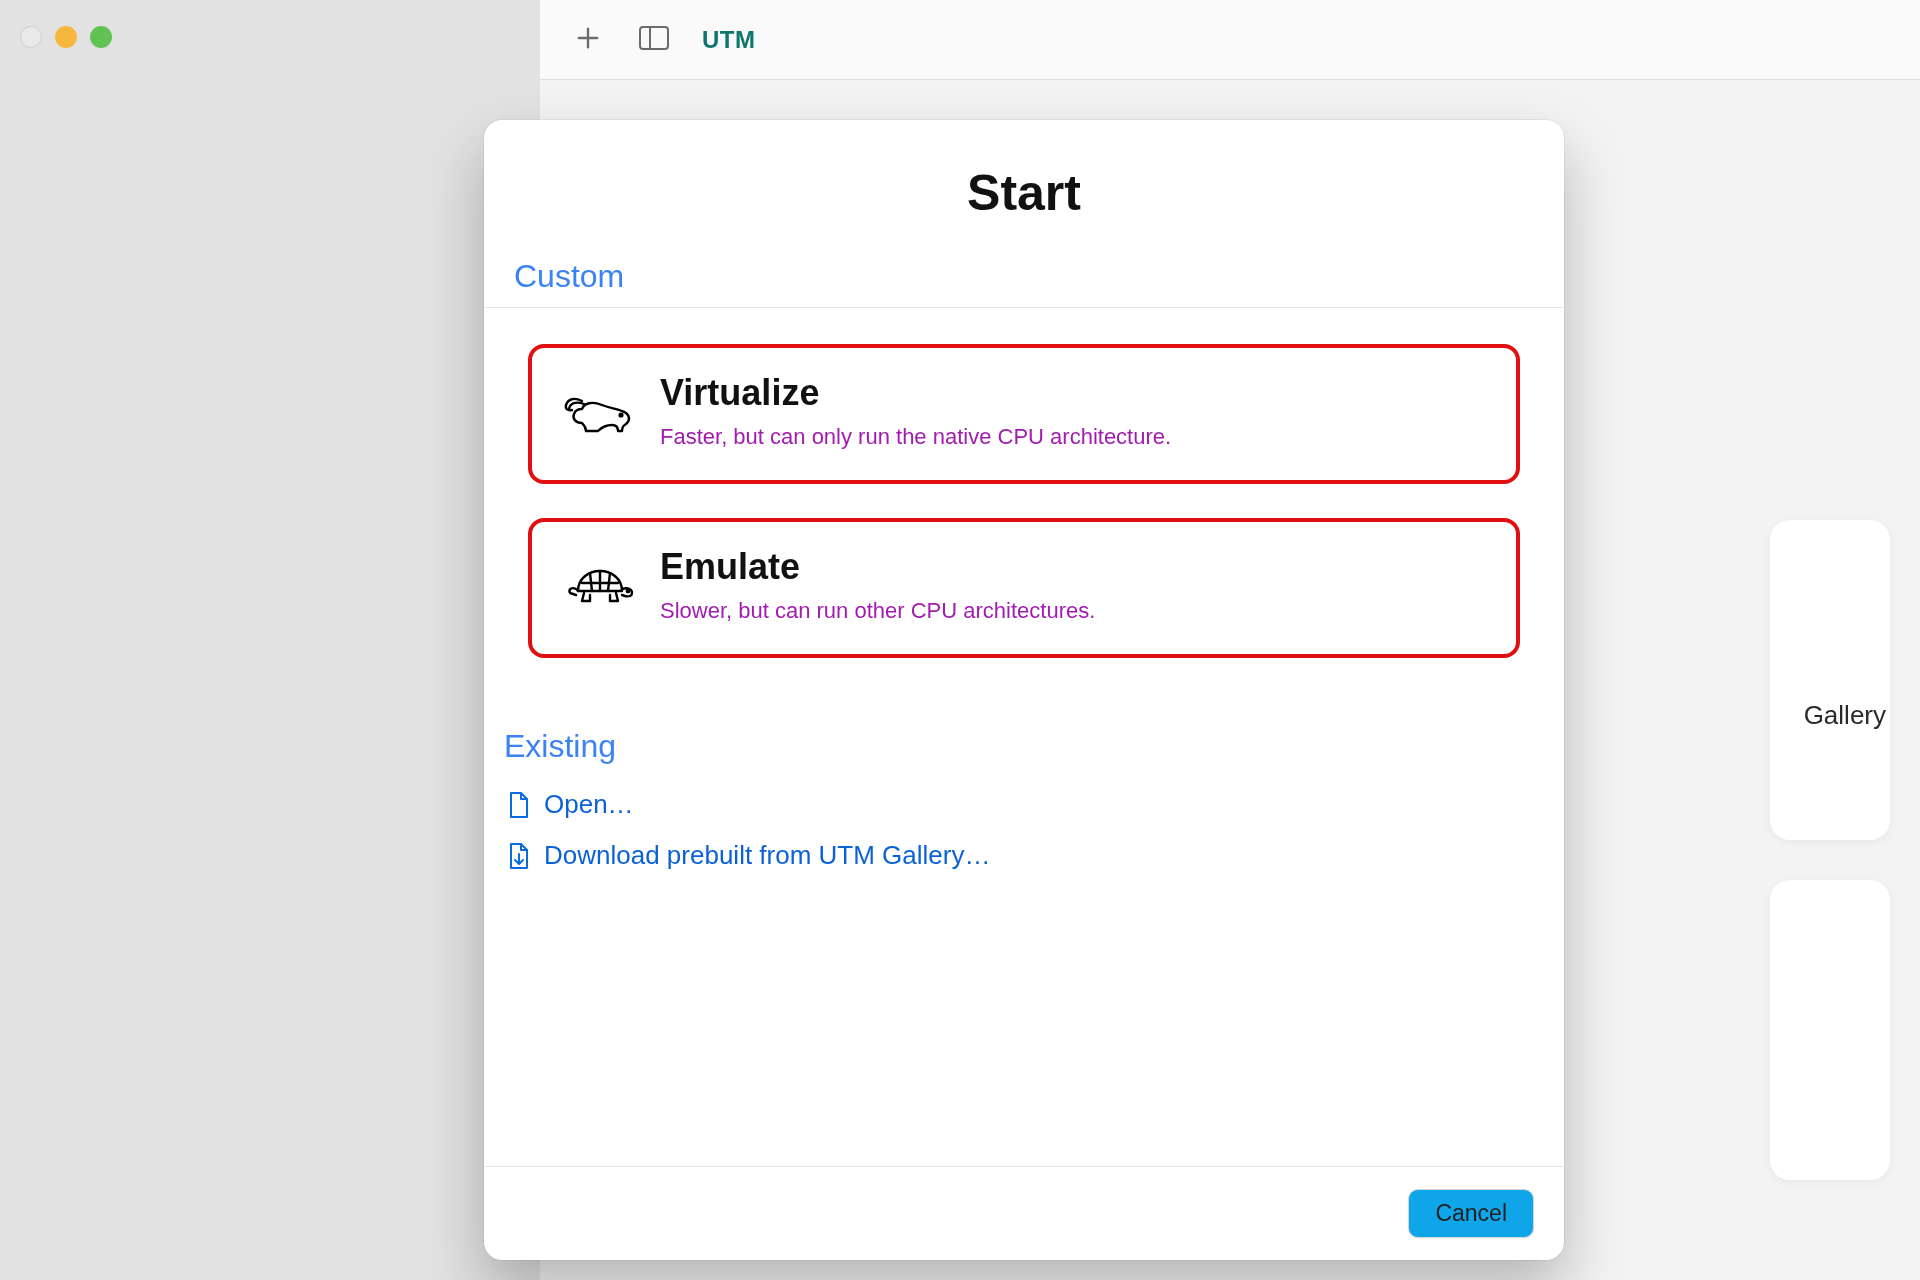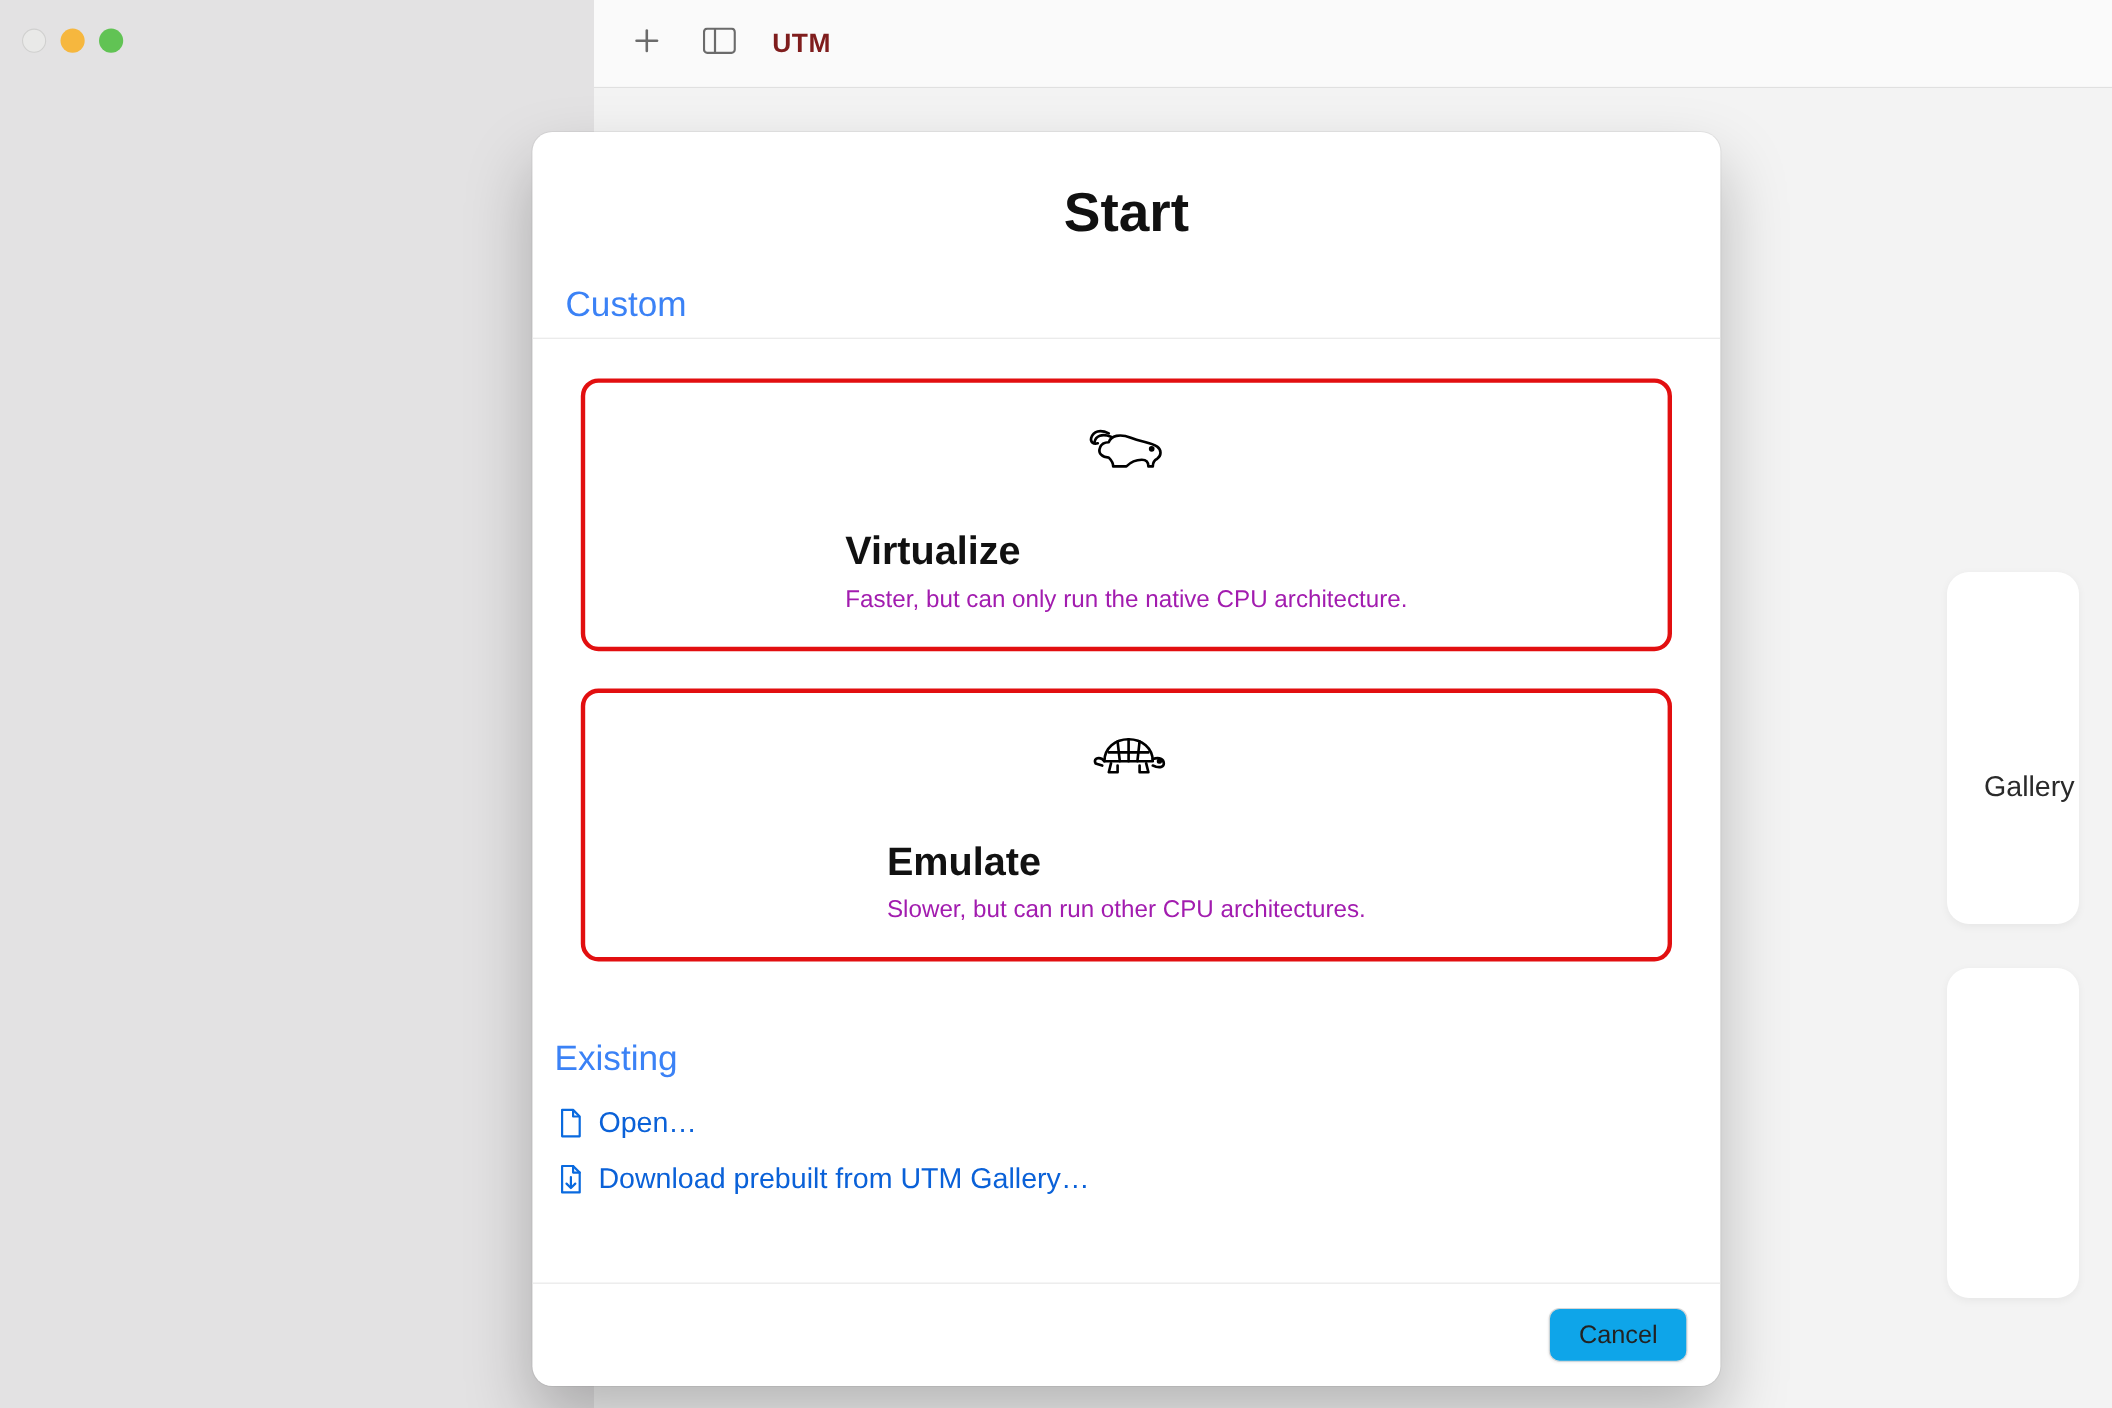--- a/index.html
+++ b/index.html
@@ -66,21 +66,21 @@
       width: 36px;
       height: 36px;
       display: flex;
       align-items: center;
       justify-content: center;
       color: #6b6b6b;
     }
     .app-title {
       font-size: 24px;
       font-weight: 600;
-      color: #7f1d1d;
+      color: #0f766e;
       letter-spacing: 0.5px;
     }
 
     
     .main-bg {
       position: absolute;
       left: 540px;
       top: 80px;
       right: 0;
       bottom: 0;
@@ -141,24 +141,23 @@
       display: flex;
       flex-direction: column;
       gap: 34px;
     }
     .option-card {
       border: 4px solid #e20f10;
       border-radius: 16px;
       padding: 24px 30px 30px;
       display: flex;
       align-items: center;
-      gap: 44px;
+      gap: 26px;
       cursor: pointer;
       background:#fff;
-      flex-direction:column;
     }
     .option-card .opt-icon {
       width: 72px;
       height: 64px;
       display: flex;
       align-items: center;
       justify-content: center;
       flex-shrink: 0;
     }
     .option-card .opt-text h3 {

